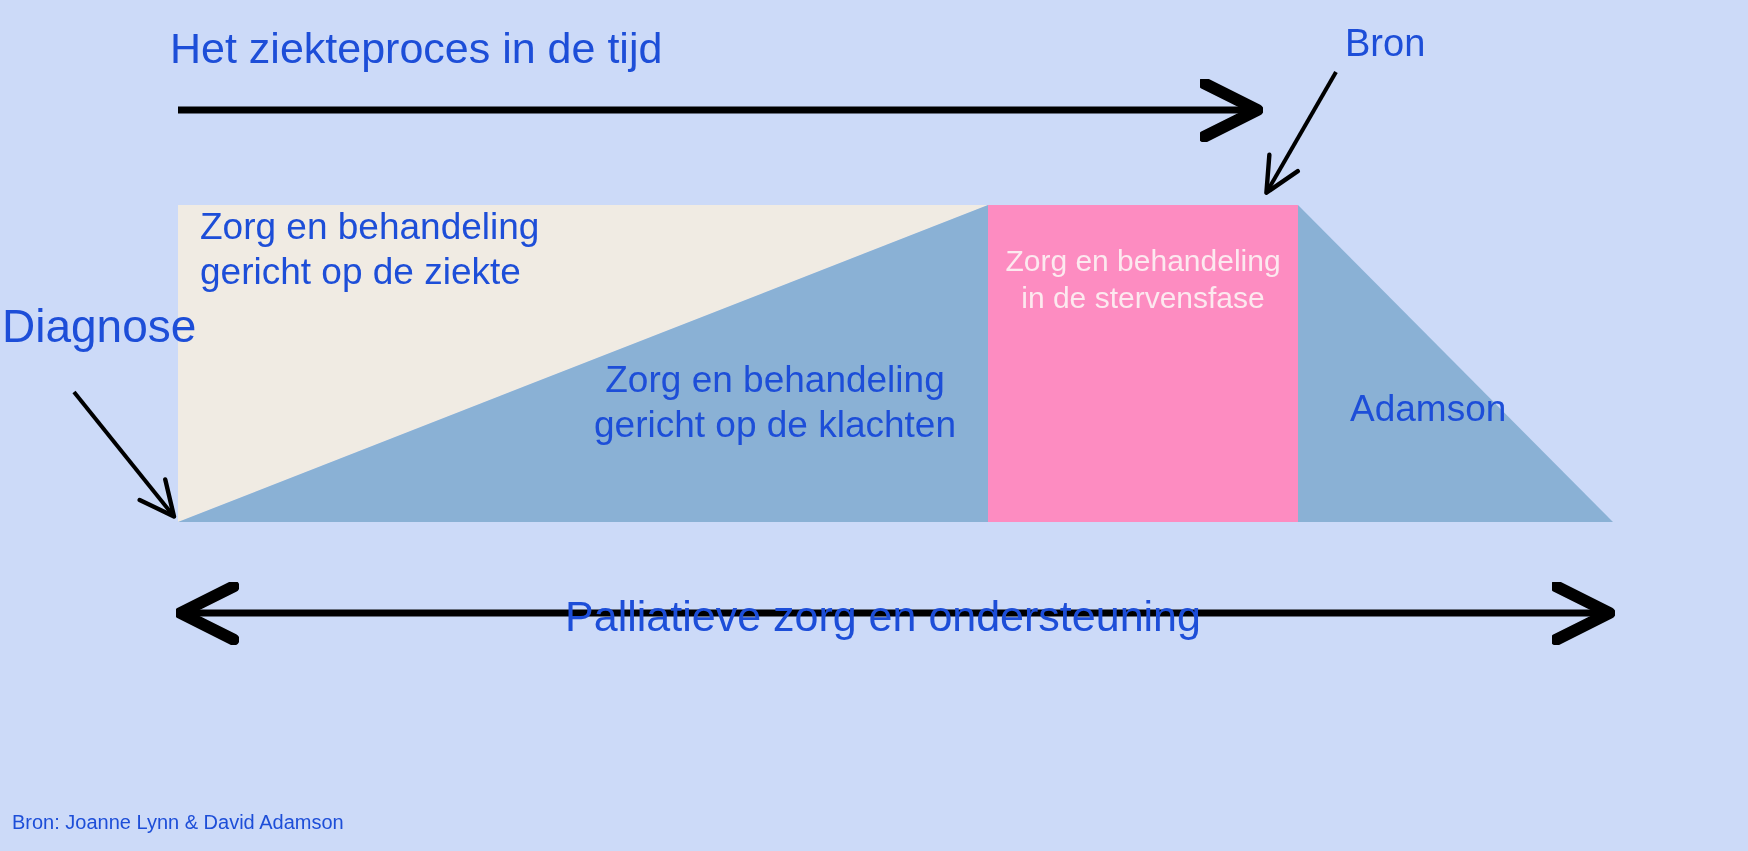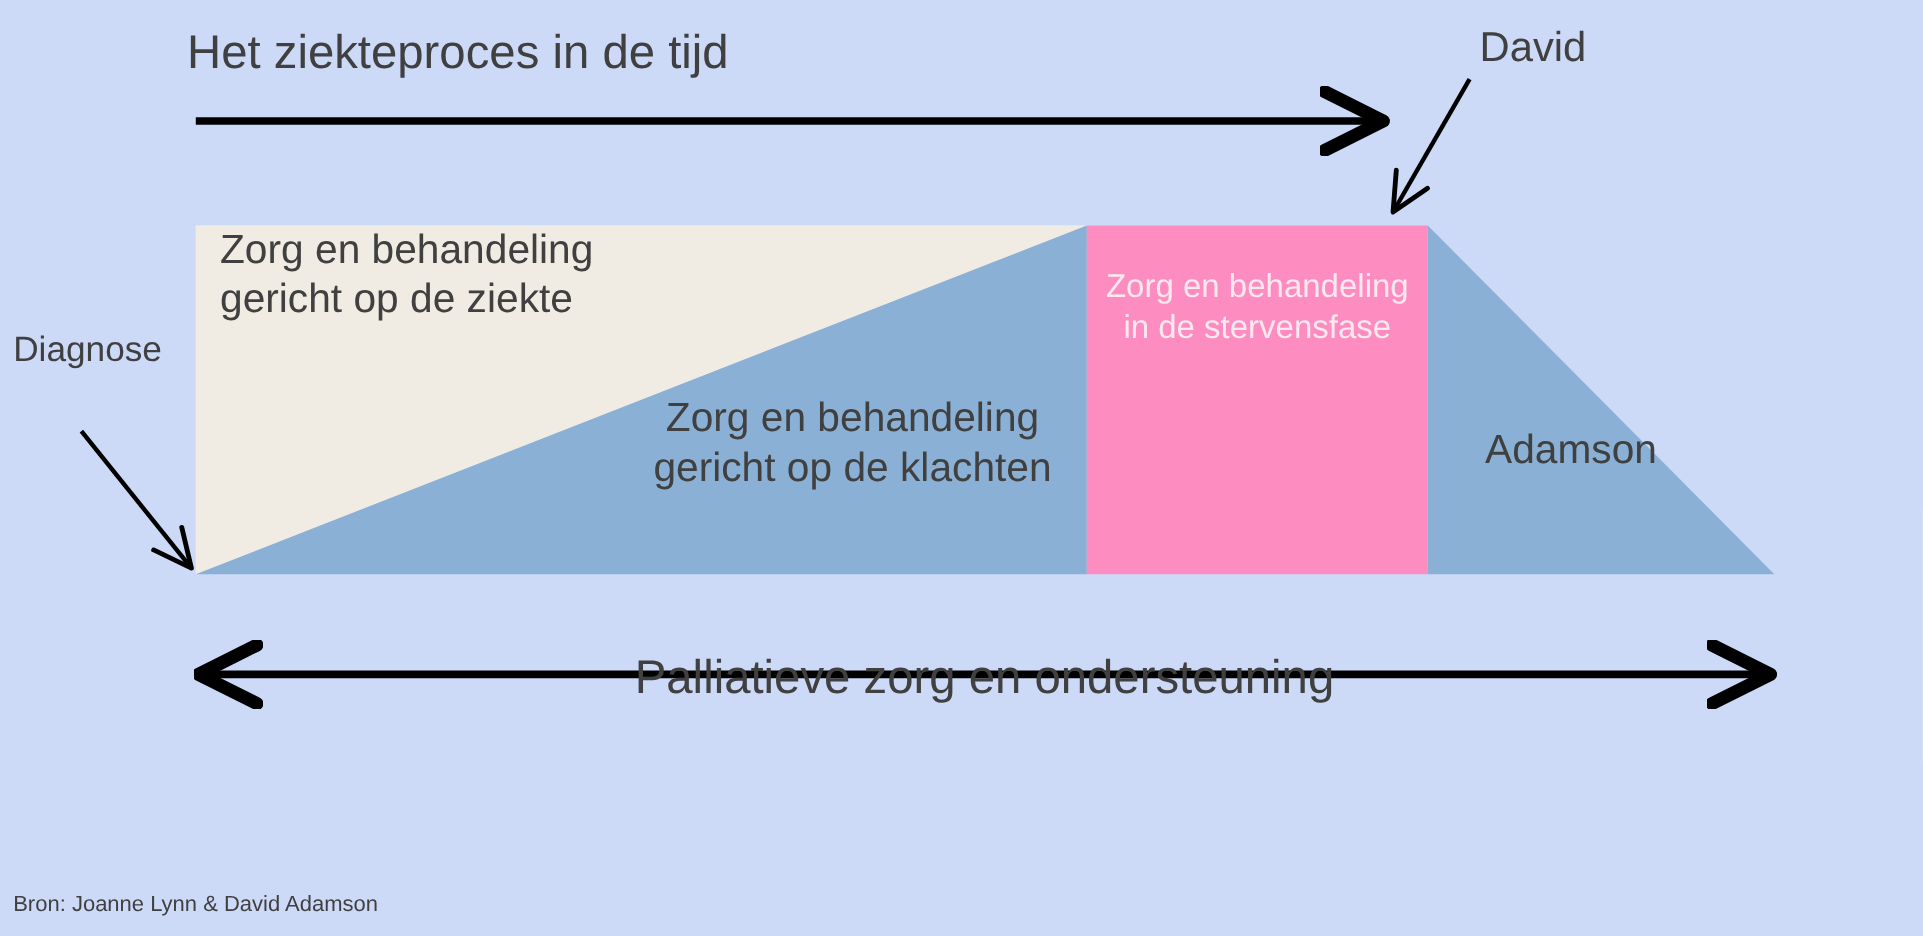--- a/index.html
+++ b/index.html
@@ -21,38 +21,38 @@
   }
   #diagram-svg {
     position: absolute;
     left: 0;
     top: 0;
     width: 1748px;
     height: 851px;
   }
   .lbl {
     position: absolute;
-    color: #404040;
+    color: #1d4ed8;
     white-space: pre;
     line-height: 1.22;
   }
   #title-label {
     left: 170px;
     top: 22px;
     font-size: 43px;
   }
   #dood-label {
     left: 1345px;
     top: 20px;
     font-size: 38px;
   }
   #diagnose-label {
-    left: 12px;
+    left: 2px;
     top: 298px;
-    font-size: 32px;
+    font-size: 46px;
   }
   #disease-care-label {
     left: 200px;
     top: 204px;
     font-size: 37px;
   }
   #symptom-care-label {
     left: 775px;
     top: 357px;
     font-size: 37px;
@@ -71,21 +71,20 @@
     left: 1350px;
     top: 386px;
     font-size: 37px;
   }
   #palliative-label {
     left: 883px;
     top: 590px;
     font-size: 43px;
     transform: translateX(-50%);
     text-align: center;
-    margin-left: 12px;
   }
   #source-label {
     left: 12px;
     top: 810px;
     font-size: 20px;
   }
 </style>
 </head>
 <body>
 
@@ -117,21 +116,21 @@
 
     <line x1="1336" y1="72" x2="1268" y2="190" stroke="#000000" stroke-width="4" marker-end="url(#arrow-thin)"></line>
 
     <line x1="74" y1="392" x2="172" y2="514" stroke="#000000" stroke-width="4" marker-end="url(#arrow-thin)"></line>
 
     <line x1="186" y1="613" x2="1604" y2="613" stroke="#000000" stroke-width="7" marker-start="url(#arrow-left)" marker-end="url(#arrow-right)"></line>
   </svg>
 
   <div class="lbl" id="title-label">Het ziekteproces in de tijd</div>
 
-  <div class="lbl" id="dood-label">David</div>
+  <div class="lbl" id="dood-label">Bron</div>
 
   <div class="lbl" id="diagnose-label">Diagnose</div>
 
   <div class="lbl" id="disease-care-label">Zorg en behandeling
 gericht op de ziekte</div>
 
   <div class="lbl" id="symptom-care-label">Zorg en behandeling
 gericht op de klachten</div>
 
   <div class="lbl" id="dying-care-label">Zorg en behandeling

